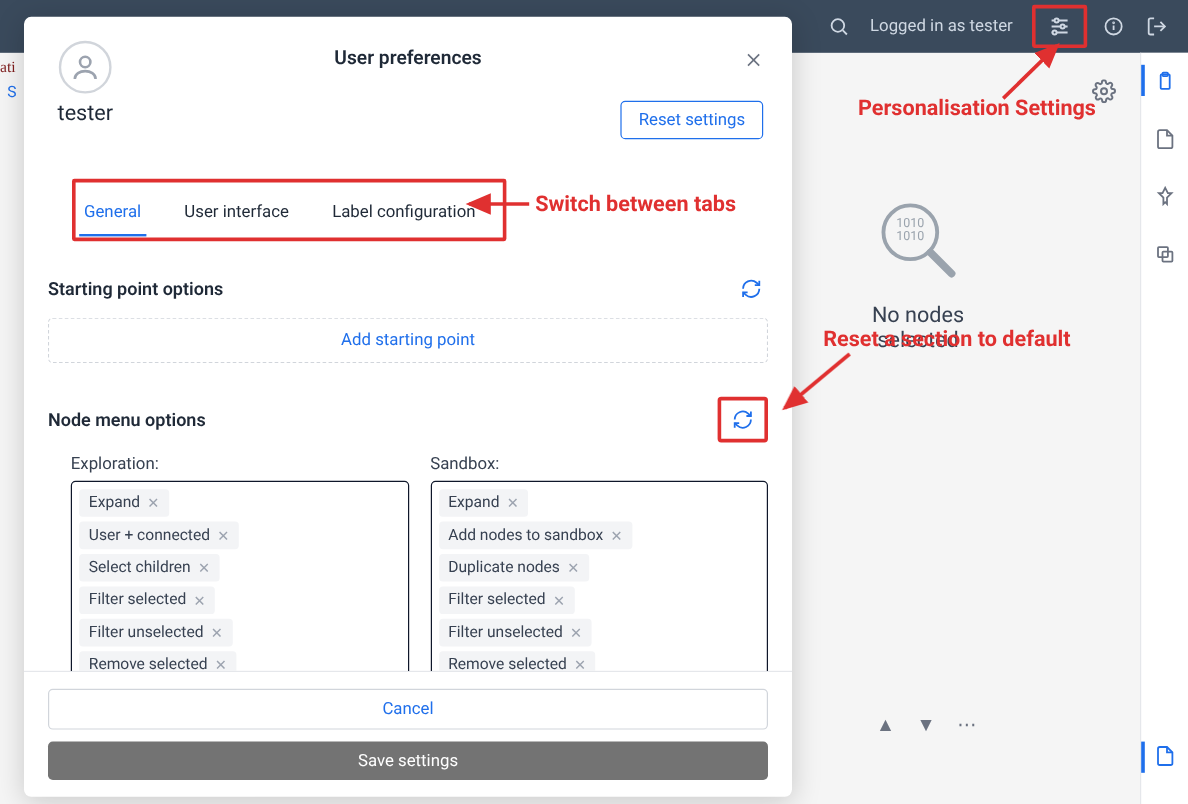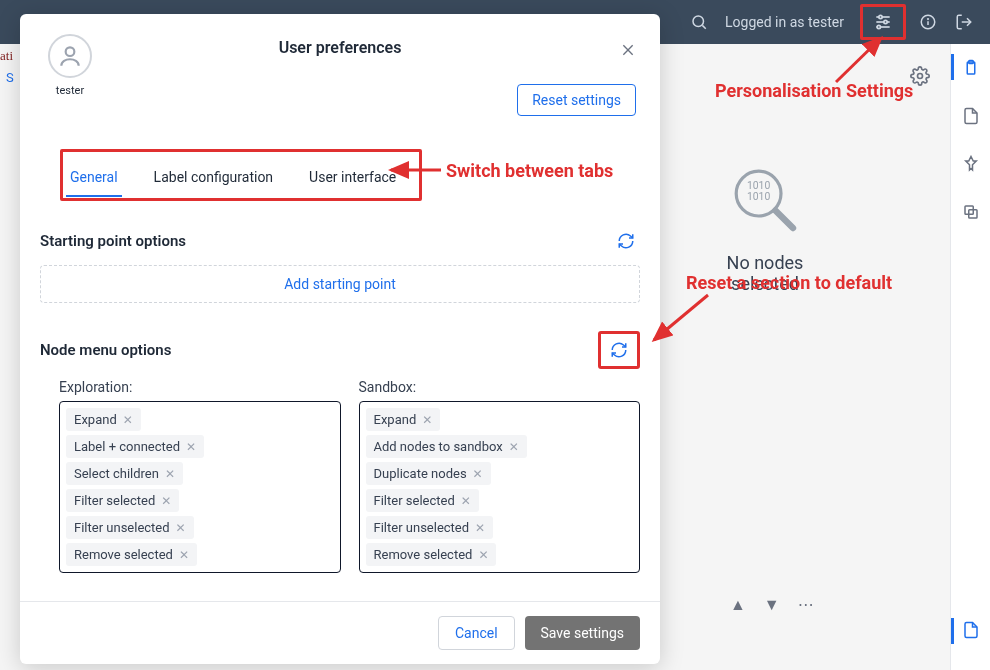--- a/index.html
+++ b/index.html
@@ -29,21 +29,21 @@
     
     .bottom-chevrons { position: absolute; bottom: 56px; left: 730px; display:flex; gap: 18px; color:#6b7280; }
 
     
     .modal { position: absolute; left: 20px; top: 14px; width: 640px; height: 650px; background: #fff; border-radius: 6px; box-shadow: 0 4px 24px rgba(0,0,0,0.18); display: flex; flex-direction: column; }
     .modal-header { padding: 24px 28px 12px; position: relative; }
     .modal-title { font-size: 16px; font-weight: 600; text-align: center; color: #1f2937; }
     .modal-close { position: absolute; right: 20px; top: 24px; width: 24px; height:24px; color:#6b7280; cursor:pointer; display:flex; align-items:center; justify-content:center; }
     .user-block { position: absolute; left: 28px; top: 20px; display:flex; flex-direction:column; align-items:center; gap:6px; }
     .avatar-circle { width: 44px; height:44px; border:2px solid #d1d5db; border-radius:50%; display:flex; align-items:center; justify-content:center; color:#9ca3af; }
-    .user-name { font-size: 11px; color:#1f2937; }
+    .user-name { font-size: 18px; color:#1f2937; }
     .reset-btn { position: absolute; right: 24px; top: 70px; padding: 7px 14px; border:1px solid #1f6feb; color:#1f6feb; background:#fff; border-radius:4px; font-size:14px; cursor:pointer; }
 
     
     .tabs-row { display:flex; gap: 28px; padding: 0 18px; margin-top: 102px; position: relative; }
     .tabs-highlight-box { position:absolute; left:12px; top:-10px; width: 362px; height: 52px; border:3px solid #e03030; border-radius:2px; }
     .tab { font-size: 14px; color:#1f2937; padding: 10px 4px; cursor:pointer; position:relative; }
     .tab.active { color:#1f6feb; }
     .tab.active::after { content:''; position:absolute; left:0; right:0; bottom:-2px; height:2px; background:#1f6feb; }
 
     .modal-body { flex:1; overflow-y:auto; padding: 20px 20px 10px; }
@@ -54,21 +54,21 @@
 
     .add-row { border:1px dashed #d1d5db; border-radius:4px; padding:10px; text-align:center; color:#1f6feb; font-size:14px; cursor:pointer; margin-bottom: 28px; }
 
     .two-cols { display:flex; gap: 18px; padding-left: 19px; }
     .col { flex:1; }
     .col-label { font-size: 14px; color:#374151; margin-bottom:6px; }
     .chip-box { border:1px solid #0f172a; border-radius:4px; padding:6px; display:flex; flex-direction:column; gap:4px; }
     .chip { background:#f3f4f6; border-radius:3px; padding:4px 8px; font-size:13px; color:#374151; display:inline-flex; align-items:center; gap:6px; width:fit-content; }
     .chip .chip-x { color:#9ca3af; cursor:pointer; font-size:12px; }
 
-    .modal-footer { border-top:1px solid #e5e7eb; padding:14px 20px; display:flex; justify-content:flex-end; gap:10px; }
+    .modal-footer { border-top:1px solid #e5e7eb; padding:14px 20px; display:flex; justify-content:flex-end; gap:10px;flex-direction:column; }
     .btn { padding:8px 16px; font-size:14px; border-radius:4px; cursor:pointer; border:none; }
     .btn-cancel { background:#fff; border:1px solid #d1d5db; color:#1f6feb; }
     .btn-primary { background:#737373; color:#fff; }
 
     
     .anno { position:absolute; color:#e03030; font-weight:700; font-size:18px; pointer-events:none; }
     .anno-arrow { position:absolute; pointer-events:none; }
 
     
     .edge-text { position:absolute; left:0; top:48px; font-size:13px; color:#7f1d1d;font-family:Liberation Serif, serif; }
@@ -187,22 +187,22 @@
       <svg width="16" height="16" viewBox="0 0 24 24" fill="none" stroke="currentColor" stroke-width="2">
           <line x1="5" y1="5" x2="19" y2="19"></line>
           <line x1="19" y1="5" x2="5" y2="19"></line>
         </svg>
     </span>
     <button class="reset-btn">Reset settings</button>
 
     <div class="tabs-row">
       <div class="tabs-highlight-box"></div>
       <div class="tab active">General</div>
+      <div class="tab">User interface</div>
       <div class="tab">Label configuration</div>
-      <div class="tab">User interface</div>
     </div>
   </div>
 
   <div class="modal-body">
     <div class="section-header">
       <div class="section-title">Starting point options</div>
       <span class="reset-icon-btn">
         <svg width="18" height="18" viewBox="0 0 24 24" fill="none" stroke="currentColor" stroke-width="2">
             <path d="M3 12a9 9 0 0 1 15-6.7L21 8"></path>
             <polyline points="21 3 21 8 16 8"></polyline>
@@ -227,21 +227,21 @@
 
     <div class="two-cols">
       <div class="col">
         <div class="col-label">Exploration:</div>
         <div class="chip-box">
           <span class="chip">
               <span>Expand</span>
               <span class="chip-x">✕</span>
             </span>
           <span class="chip">
-              <span>Label + connected</span>
+              <span>User + connected</span>
               <span class="chip-x">✕</span>
             </span>
           <span class="chip">
               <span>Select children</span>
               <span class="chip-x">✕</span>
             </span>
           <span class="chip">
               <span>Filter selected</span>
               <span class="chip-x">✕</span>
             </span>

